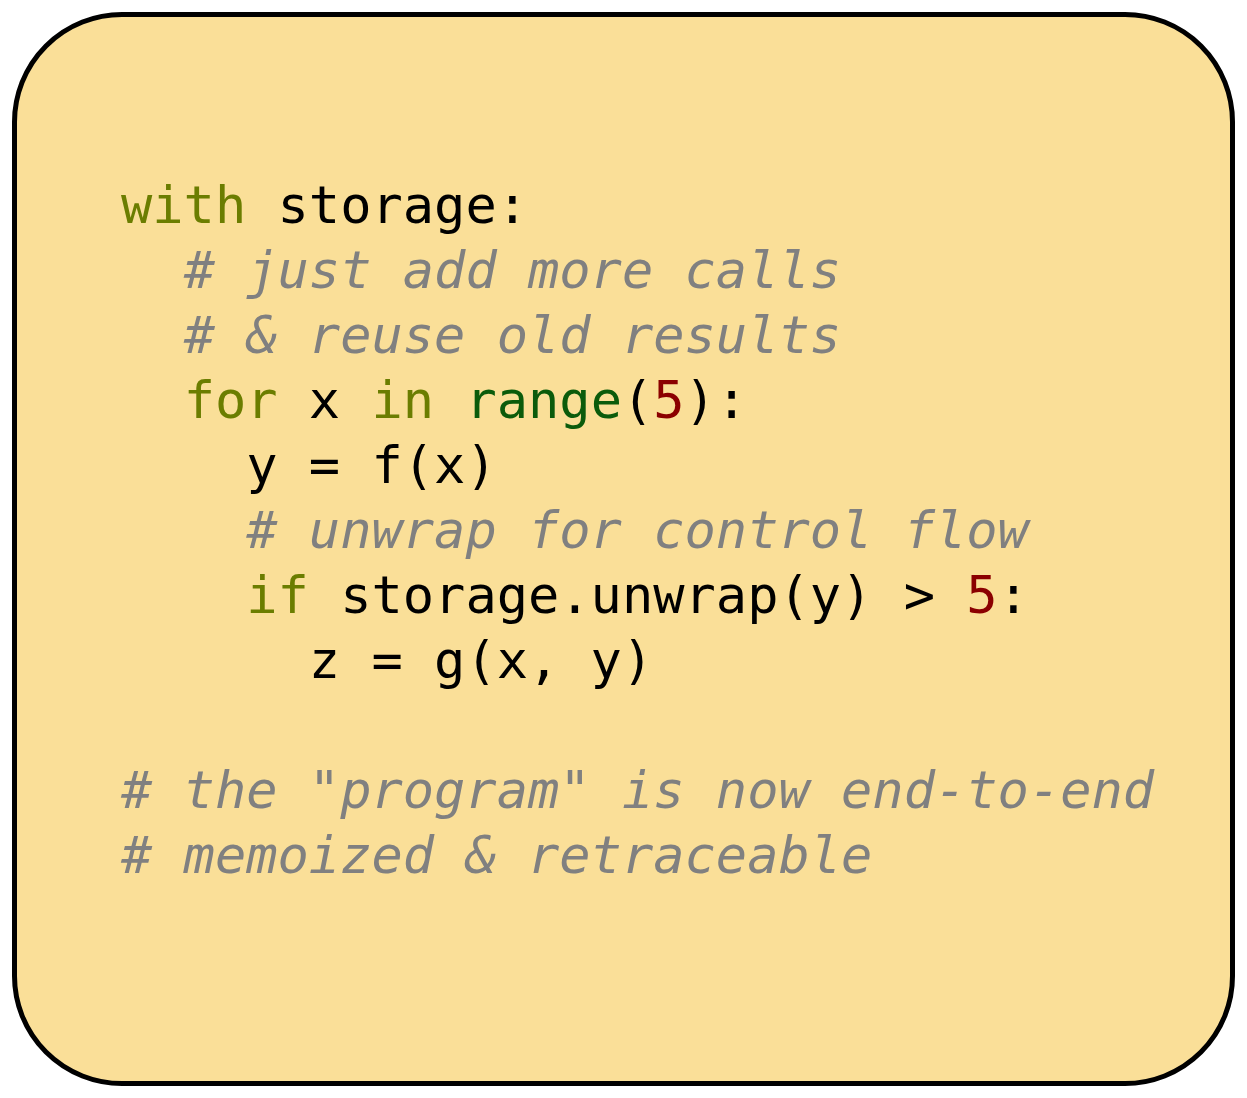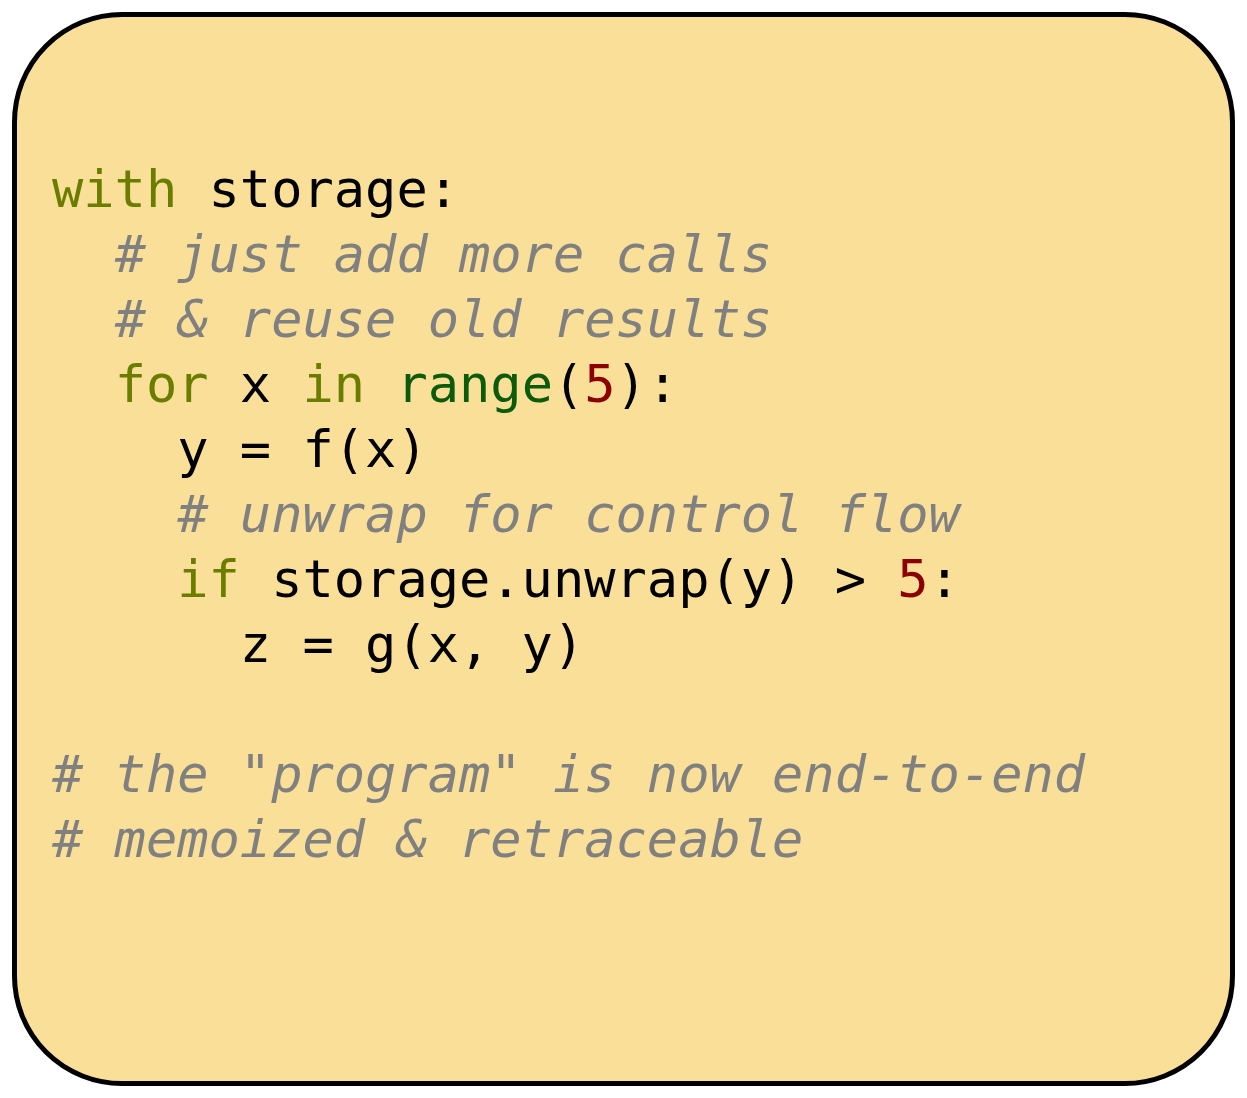--- a/index.html
+++ b/index.html
@@ -14,22 +14,22 @@
     top: 12px;
     left: 12px;
     width: 1223px;
     height: 1074px;
     background: #fadf98;
     border: 5px solid #000000;
     border-radius: 110px;
     box-sizing: border-box;
   }
   pre.code {
-    margin: 0;
-    padding: 140px 50px 0 35px;
+    margin: 16px;
+    padding: 140px 50px 0 88px;
     font-family: "Consolas", "Menlo", "DejaVu Sans Mono", "Courier New", monospace;
     font-size: 52px;
     line-height: 1.25;
     white-space: pre;
     color: #000000;
   }
   .kw   { color: #6b7d00; }         
   .cm   { color: #808080; font-style: italic; } 
   .fn   { color: #0b5b0b; }         
   .num  { color: #8b0000; }         

